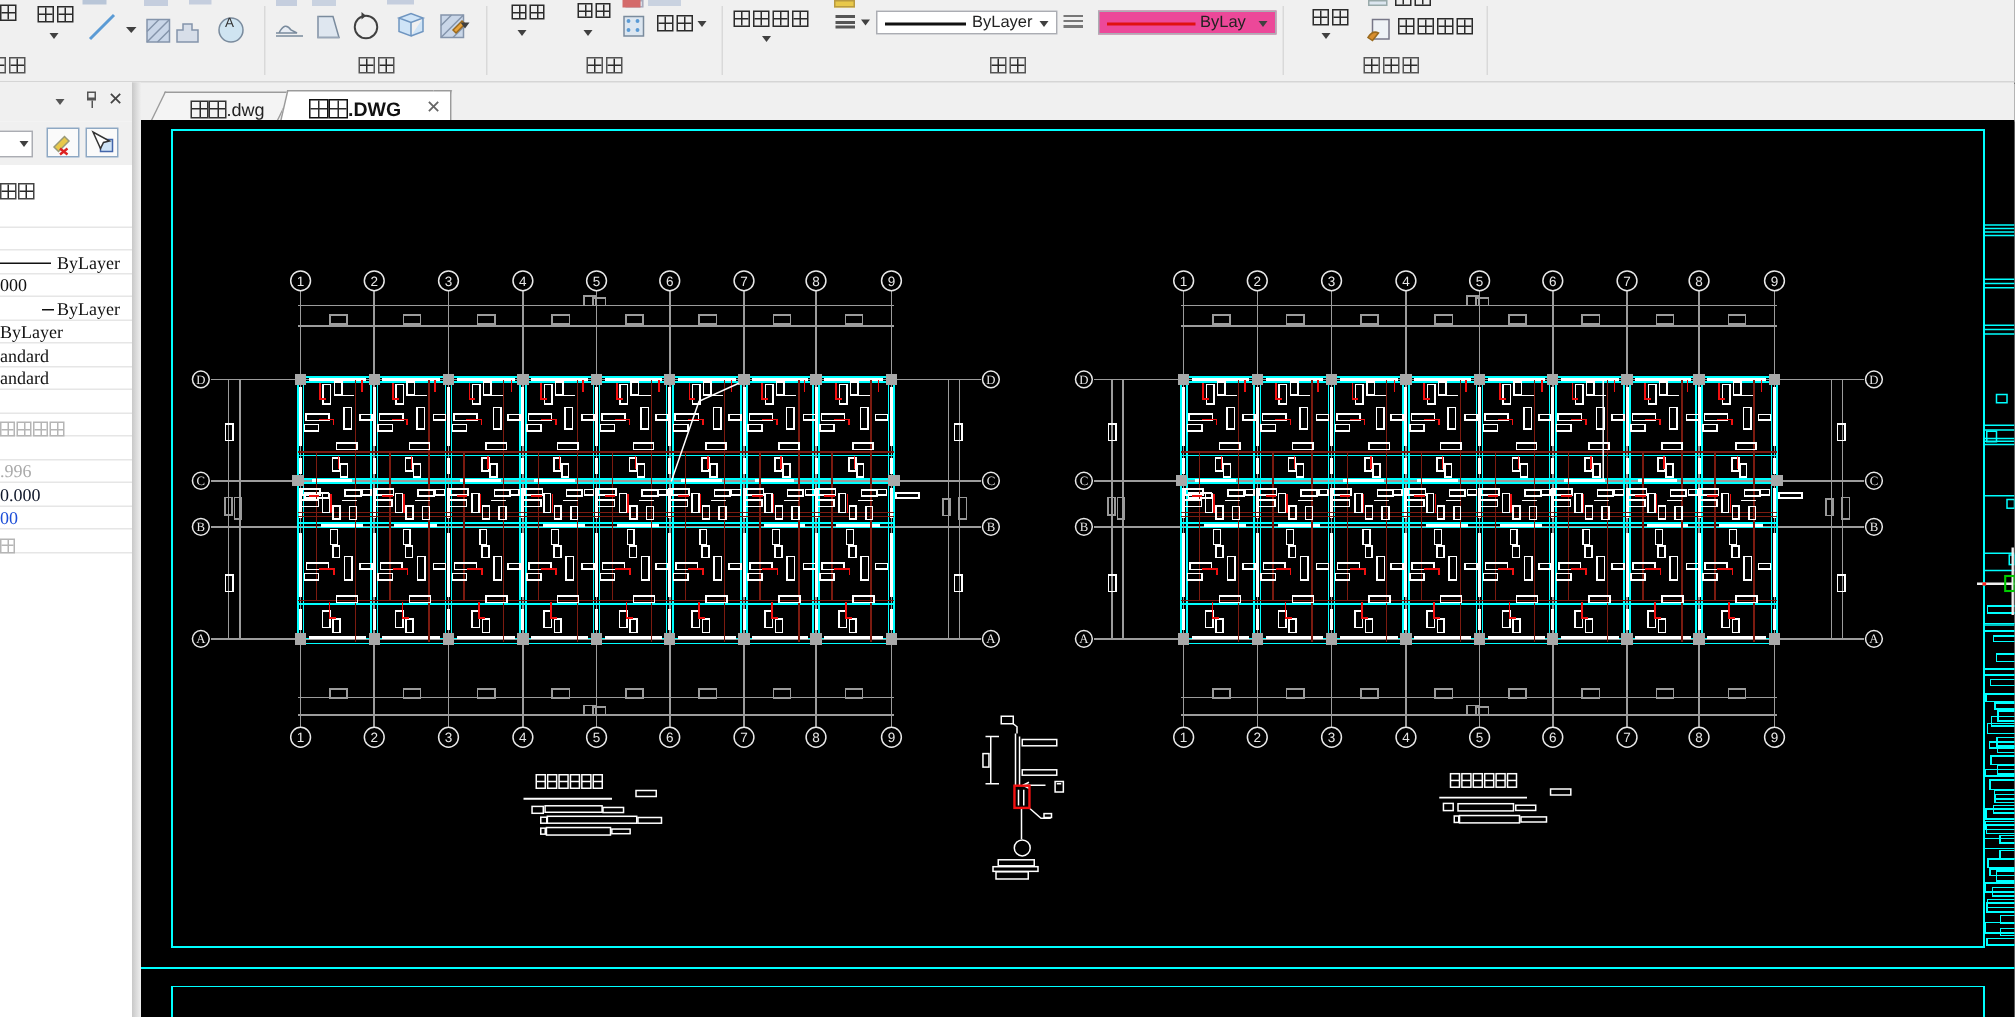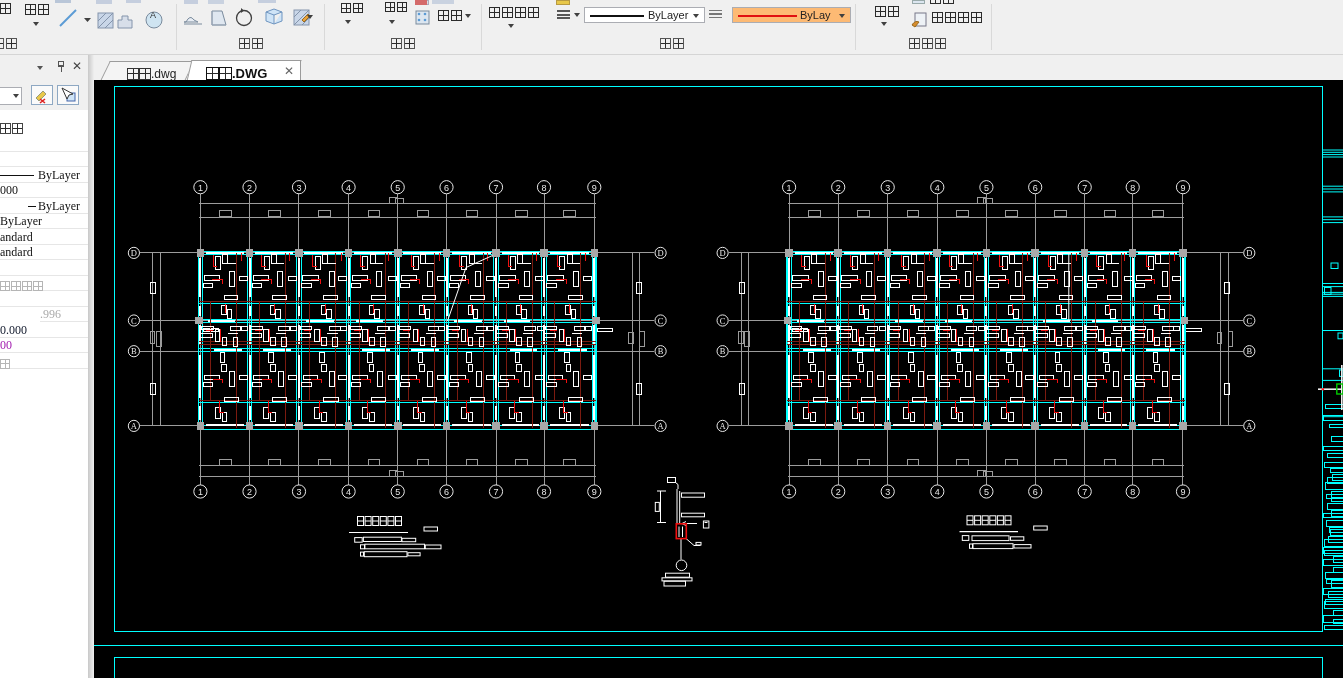--- a/index.html
+++ b/index.html
@@ -97,21 +97,21 @@
       </div>
     <div class="arrow" style="left:93px;top:13px;"></div>
 
     <div style="position:absolute;left:103px;top:7px;width:121px;height:16px;background:#fff;border:1px solid #abadb3;">
       <div style="position:absolute;left:5px;top:7px;width:54px;height:1.5px;background:#111;"></div>
       <span style="position:absolute;left:63px;top:1px;font-size:11px;color:#222;">ByLayer</span>
       <div class="arrow" style="left:108px;top:6px;"></div>
     </div>
     <div style="position:absolute;left:228px;top:10px;width:13px;height:10px;background:repeating-linear-gradient(#777 0 1.5px,#f0f0f0 1.5px 3.5px);"></div>
 
-    <div style="position:absolute;left:251px;top:7px;width:119px;height:16px;background:#fdba74;border:1px solid #abadb3;">
+    <div style="position:absolute;left:251px;top:7px;width:119px;height:16px;background:#ec4899;border:1px solid #abadb3;">
       <div style="position:absolute;left:5px;top:7px;width:59px;height:1.5px;background:#e01010;"></div>
       <span style="position:absolute;left:67px;top:1px;font-size:11px;color:#222;">ByLay</span>
       <div class="arrow" style="left:106px;top:6px;"></div>
     </div>
     <span class="cj" style="position:absolute;left:179px;top:38px;width:11px;height:11px;border-color:#555;"></span>
       <span class="cj" style="position:absolute;left:192px;top:38px;width:11px;height:11px;border-color:#555;"></span>
     <div style="position:absolute;left:75px;top:0;width:14px;height:5px;background:#e8c84a;border:1px solid #b89a42;"></div>
     <div style="position:absolute;left:-66px;top:0;width:12px;height:5px;background:#d46a6a;"></div>
   </div>
   <div class="sep" style="left:855px;"></div>
@@ -209,28 +209,28 @@
       <span style="position:absolute;left:0;top:0px;color:#111;">andard</span>
     </div>
 <div style="position:absolute;left:0;top:190.0px;width:88px;height:15px;border-bottom:1px solid #e6e6e6;font-family:'Liberation Serif',serif;font-size:12px;">
       <span style="position:absolute;left:0;top:0px;color:#111;">andard</span>
     </div>
 <div style="position:absolute;left:0;top:205.5px;width:88px;height:15px;border-bottom:1px solid #e6e6e6;font-family:'Liberation Serif',serif;font-size:12px;"></div>
 <div style="position:absolute;left:0;top:221.0px;width:88px;height:15px;border-bottom:1px solid #e6e6e6;font-family:'Liberation Serif',serif;font-size:12px;">
       <span style="position:absolute;left:0;top:2px;"><span class="cj" style="width:10px;height:10px;border-color:#b5b5b5;background:linear-gradient(#b5b5b5,#b5b5b5) 50% 0/1px 100% no-repeat,linear-gradient(#b5b5b5,#b5b5b5) 0 50%/100% 1px no-repeat;"></span><span class="cj" style="width:10px;height:10px;border-color:#b5b5b5;background:linear-gradient(#b5b5b5,#b5b5b5) 50% 0/1px 100% no-repeat,linear-gradient(#b5b5b5,#b5b5b5) 0 50%/100% 1px no-repeat;margin-left:1px;"></span><span class="cj" style="width:10px;height:10px;border-color:#b5b5b5;background:linear-gradient(#b5b5b5,#b5b5b5) 50% 0/1px 100% no-repeat,linear-gradient(#b5b5b5,#b5b5b5) 0 50%/100% 1px no-repeat;margin-left:1px;"></span><span class="cj" style="width:10px;height:10px;border-color:#b5b5b5;background:linear-gradient(#b5b5b5,#b5b5b5) 50% 0/1px 100% no-repeat,linear-gradient(#b5b5b5,#b5b5b5) 0 50%/100% 1px no-repeat;margin-left:1px;"></span></span>
     </div>
 <div style="position:absolute;left:0;top:236.5px;width:88px;height:15px;border-bottom:1px solid #e6e6e6;font-family:'Liberation Serif',serif;font-size:12px;"></div>
-<div style="position:absolute;left:0;top:252.0px;width:88px;height:15px;border-bottom:1px solid #e6e6e6;font-family:'Liberation Serif',serif;font-size:12px;margin-left:40px;">
+<div style="position:absolute;left:0;top:252.0px;width:88px;height:15px;border-bottom:1px solid #e6e6e6;font-family:'Liberation Serif',serif;font-size:12px;">
       <span style="position:absolute;left:0;top:0px;color:#aaa;">.996</span>
     </div>
 <div style="position:absolute;left:0;top:267.5px;width:88px;height:15px;border-bottom:1px solid #e6e6e6;font-family:'Liberation Serif',serif;font-size:12px;">
       <span style="position:absolute;left:0;top:0px;color:#0f172a;">0.000</span>
     </div>
 <div style="position:absolute;left:0;top:283.0px;width:88px;height:15px;border-bottom:1px solid #e6e6e6;font-family:'Liberation Serif',serif;font-size:12px;">
-      <span style="position:absolute;left:0;top:0px;color:#a21caf;">00</span>
+      <span style="position:absolute;left:0;top:0px;color:#1d4ed8;">00</span>
     </div>
 <div style="position:absolute;left:0;top:298.5px;width:88px;height:15px;border-bottom:1px solid #e6e6e6;font-family:'Liberation Serif',serif;font-size:12px;">
       <span style="position:absolute;left:0;top:2px;"><span class="cj" style="width:10px;height:10px;border-color:#b5b5b5;background:linear-gradient(#b5b5b5,#b5b5b5) 50% 0/1px 100% no-repeat,linear-gradient(#b5b5b5,#b5b5b5) 0 50%/100% 1px no-repeat;"></span></span>
     </div>
 </div>
 
 <div style="position:absolute;left:88px;top:55px;width:6px;height:623px;background:linear-gradient(90deg,#c8c8c8,#efefef);"></div>
 
 <svg width="1249" height="598" viewBox="94 80 1249 598" style="position:absolute;left:94px;top:80px;">
 <rect x="94" y="80" width="1249" height="598" fill="#000000"></rect>

